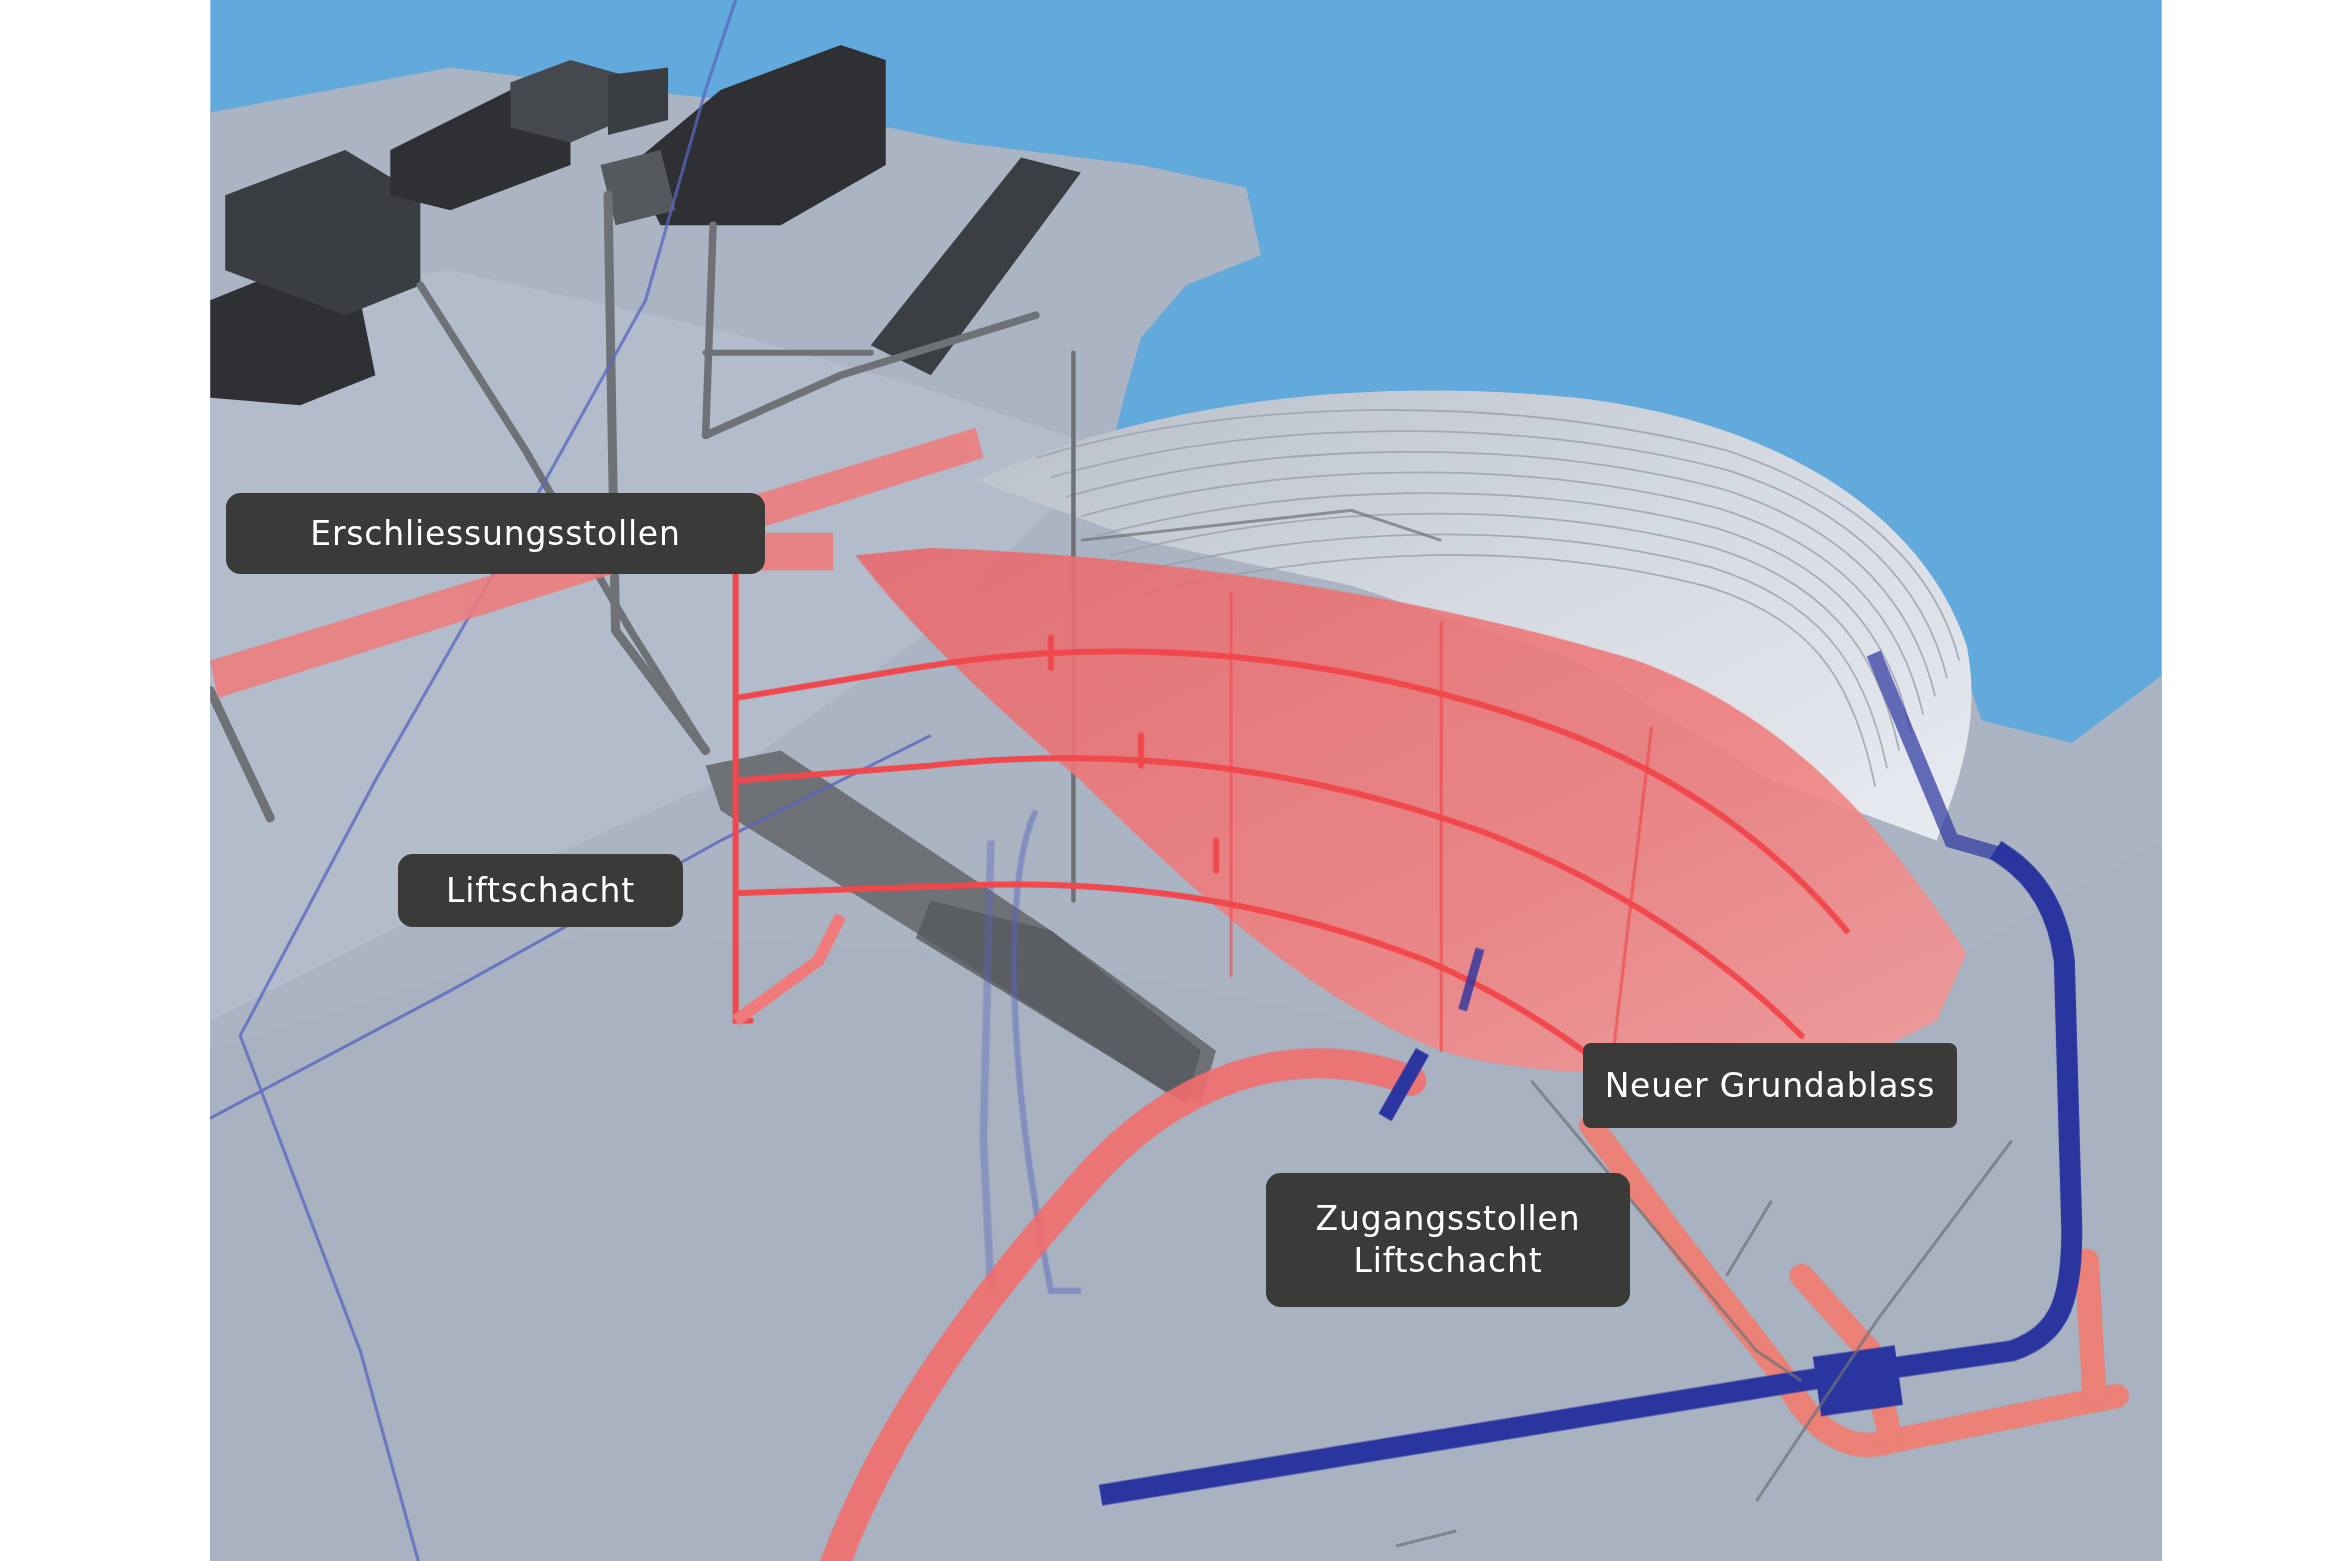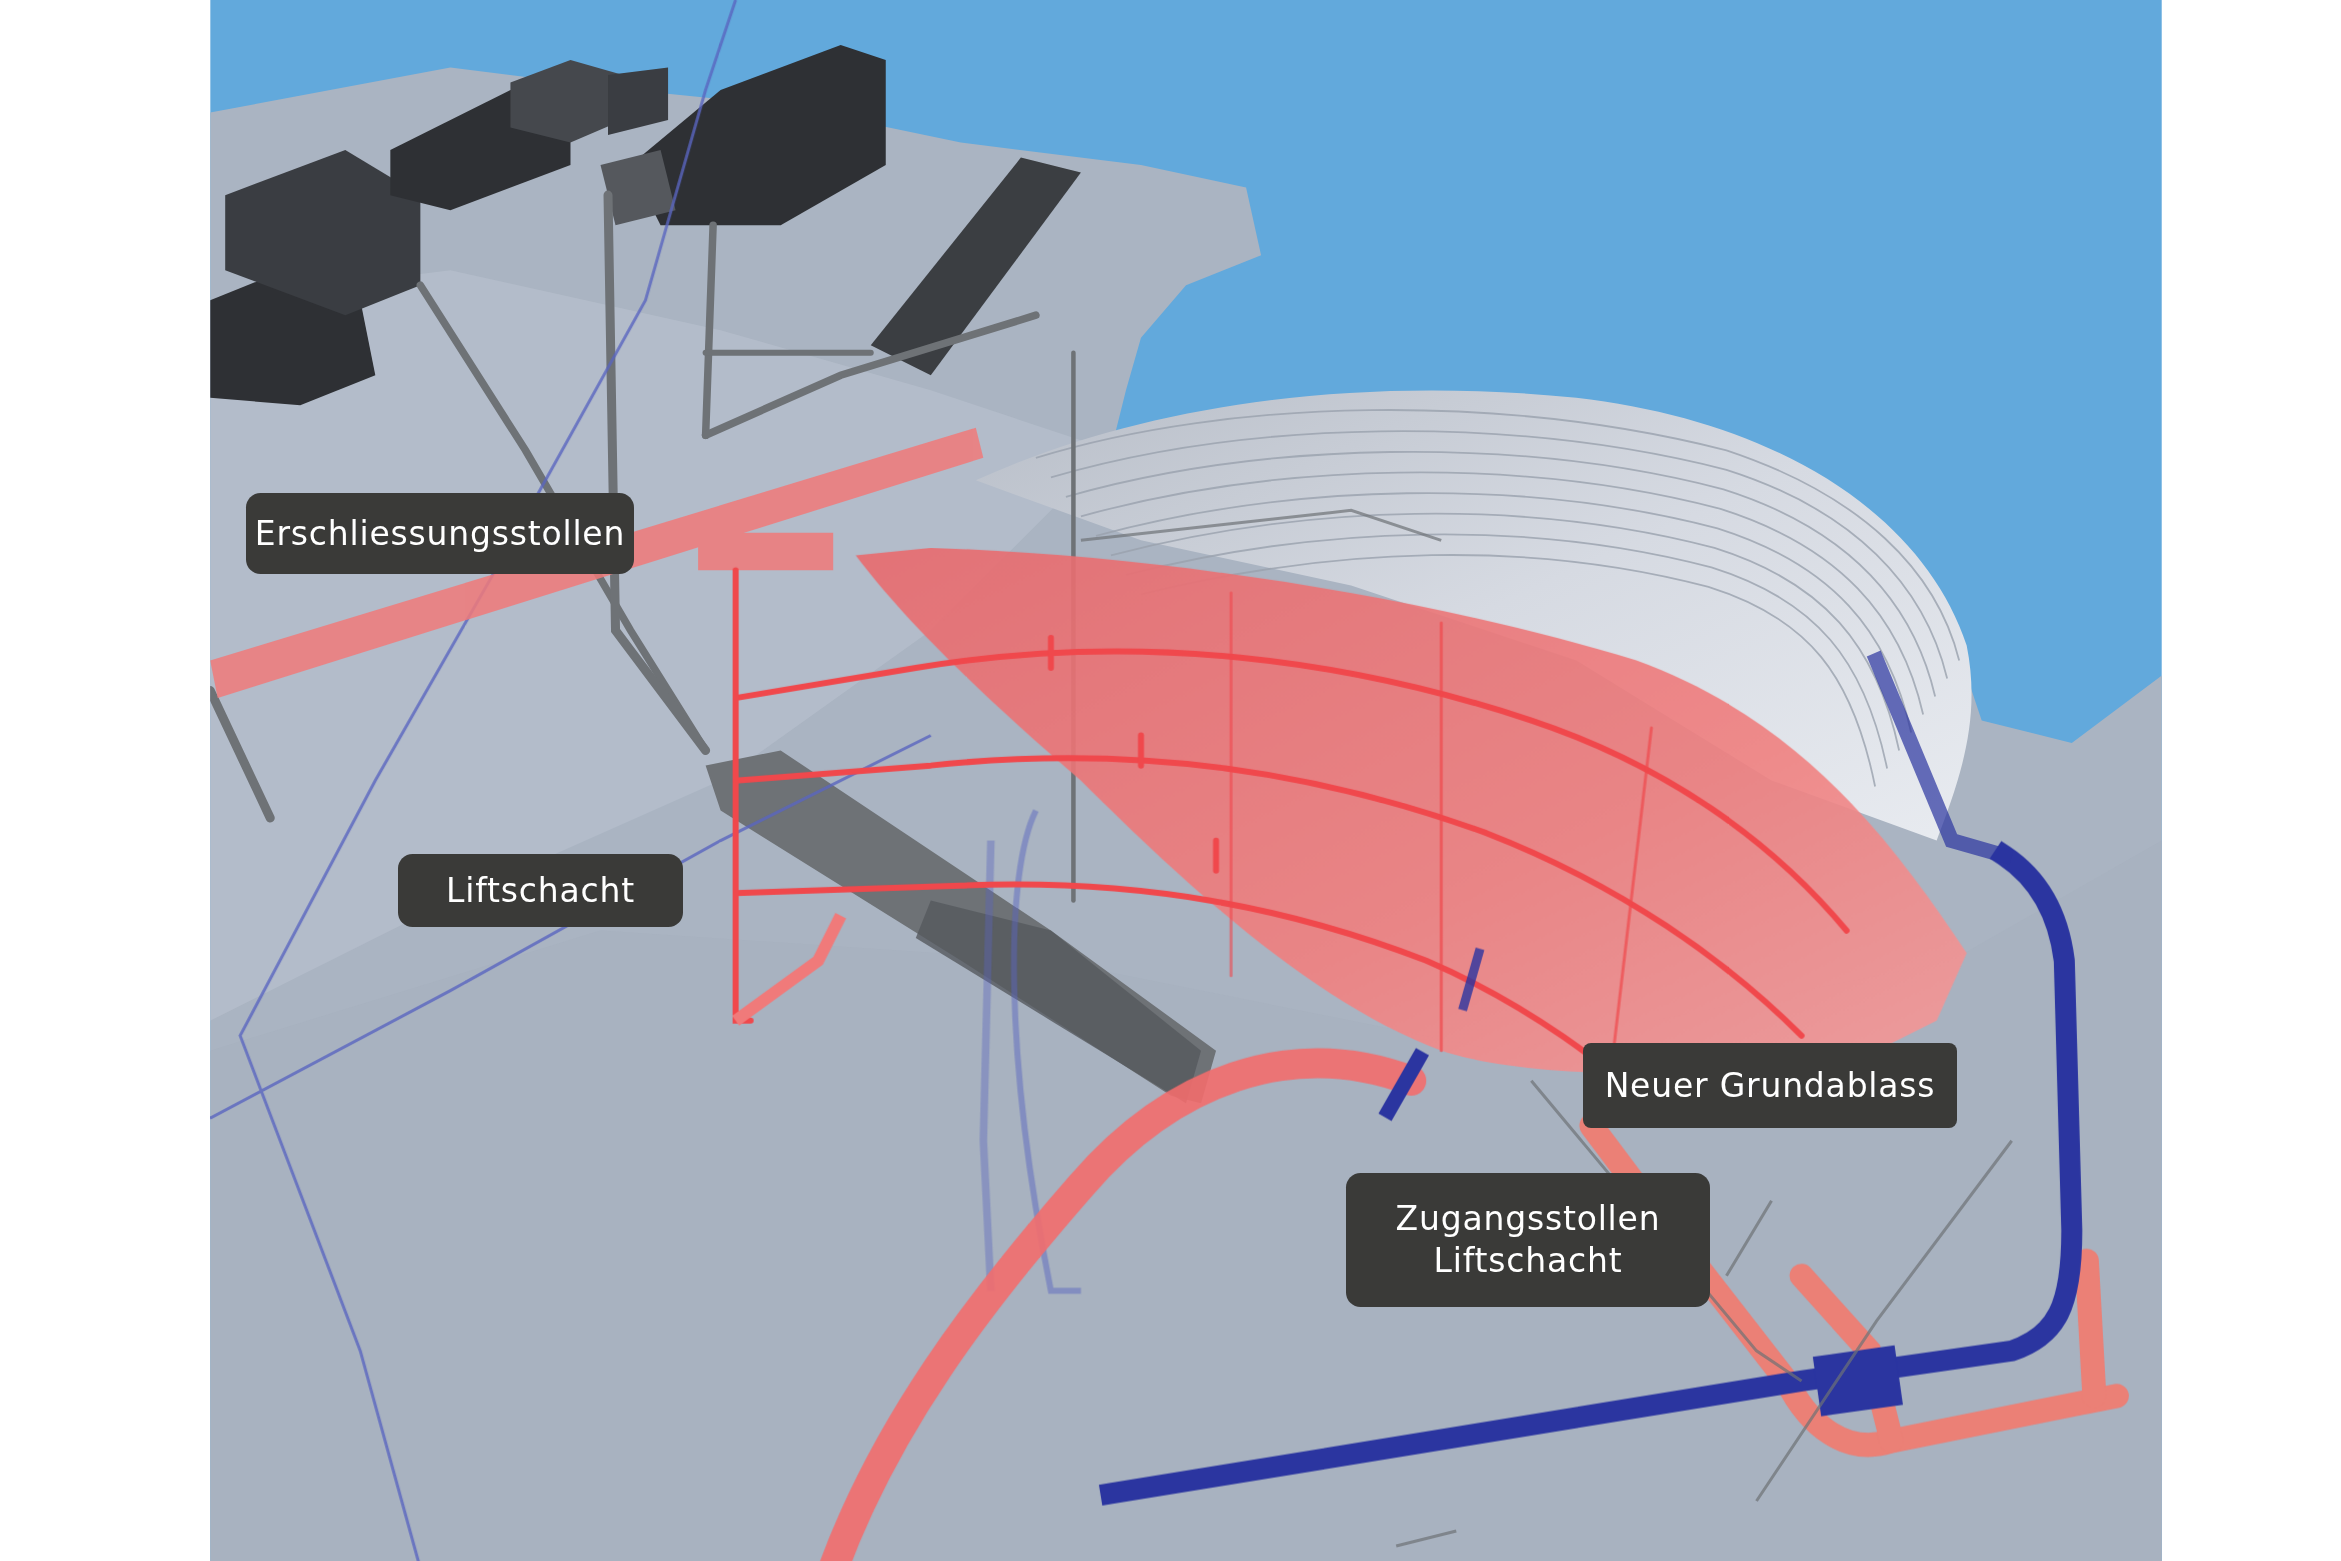--- a/index.html
+++ b/index.html
@@ -132,29 +132,29 @@
     <g stroke="#6e7276" stroke-width="2" fill="none" opacity="0.7">
       <path d="M1020,720 L1170,900 L1200,920"></path>
       <path d="M1340,760 L1250,880 L1170,1000"></path>
       <path d="M1180,800 L1150,850"></path>
       <path d="M930,1030 L970,1020"></path>
       <path d="M720,360 L900,340 L960,360"></path>
     </g>
   </g>
 </svg>
 
-<div class="label" style="left:246px; top:493px; width:388px; height:81px;">
+<div class="label" style="left:226px; top:493px; width:539px; height:81px;">
   <span class="txt">Erschliessungsstollen</span>
 </div>
 
 <div class="label" style="left:398px; top:854px; width:285px; height:73px;">
   <span class="txt">Liftschacht</span>
 </div>
 
 <div class="label" style="left:1583px; top:1043px; width:374px; height:85px;border-radius:8px;">
   <span class="txt">Neuer Grundablass</span>
 </div>
 
-<div class="label" style="left:1346px; top:1173px; width:364px; height:134px; flex-direction:column;">
+<div class="label" style="left:1266px; top:1173px; width:364px; height:134px; flex-direction:column;">
   <span class="txt">Zugangsstollen</span>
   <span class="txt">Liftschacht</span>
 </div>
 
 
 </body></html>

